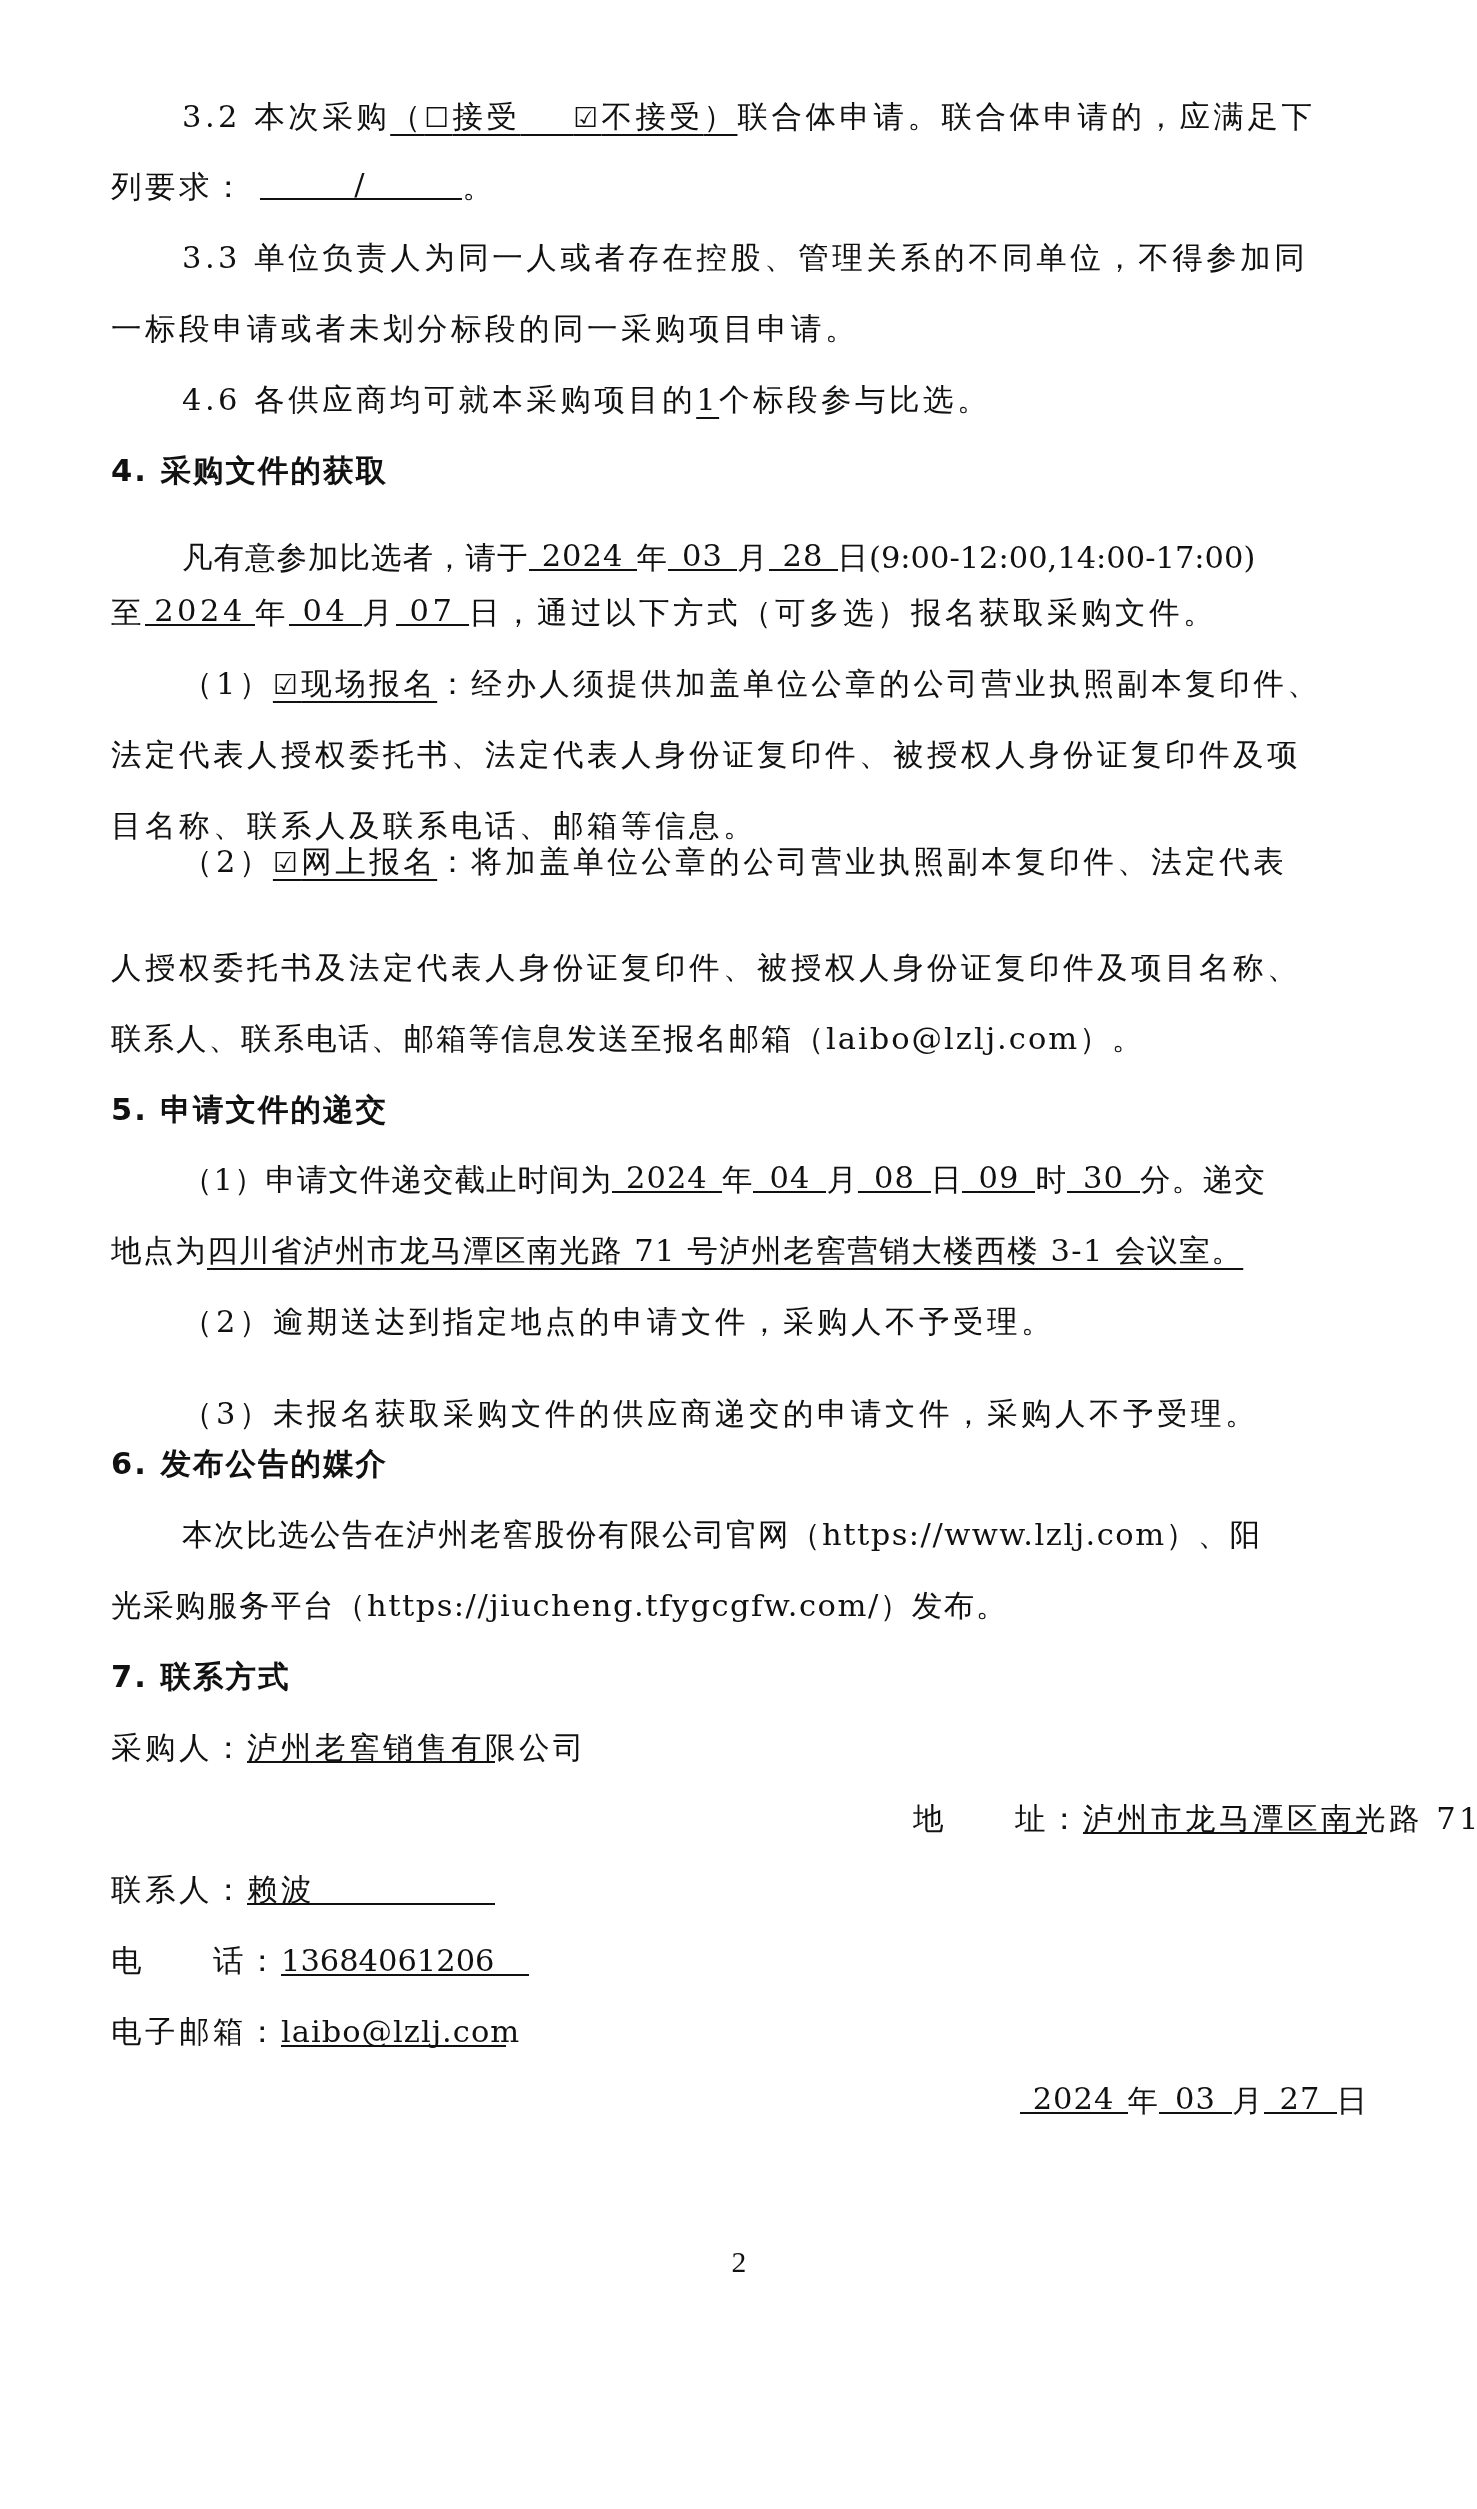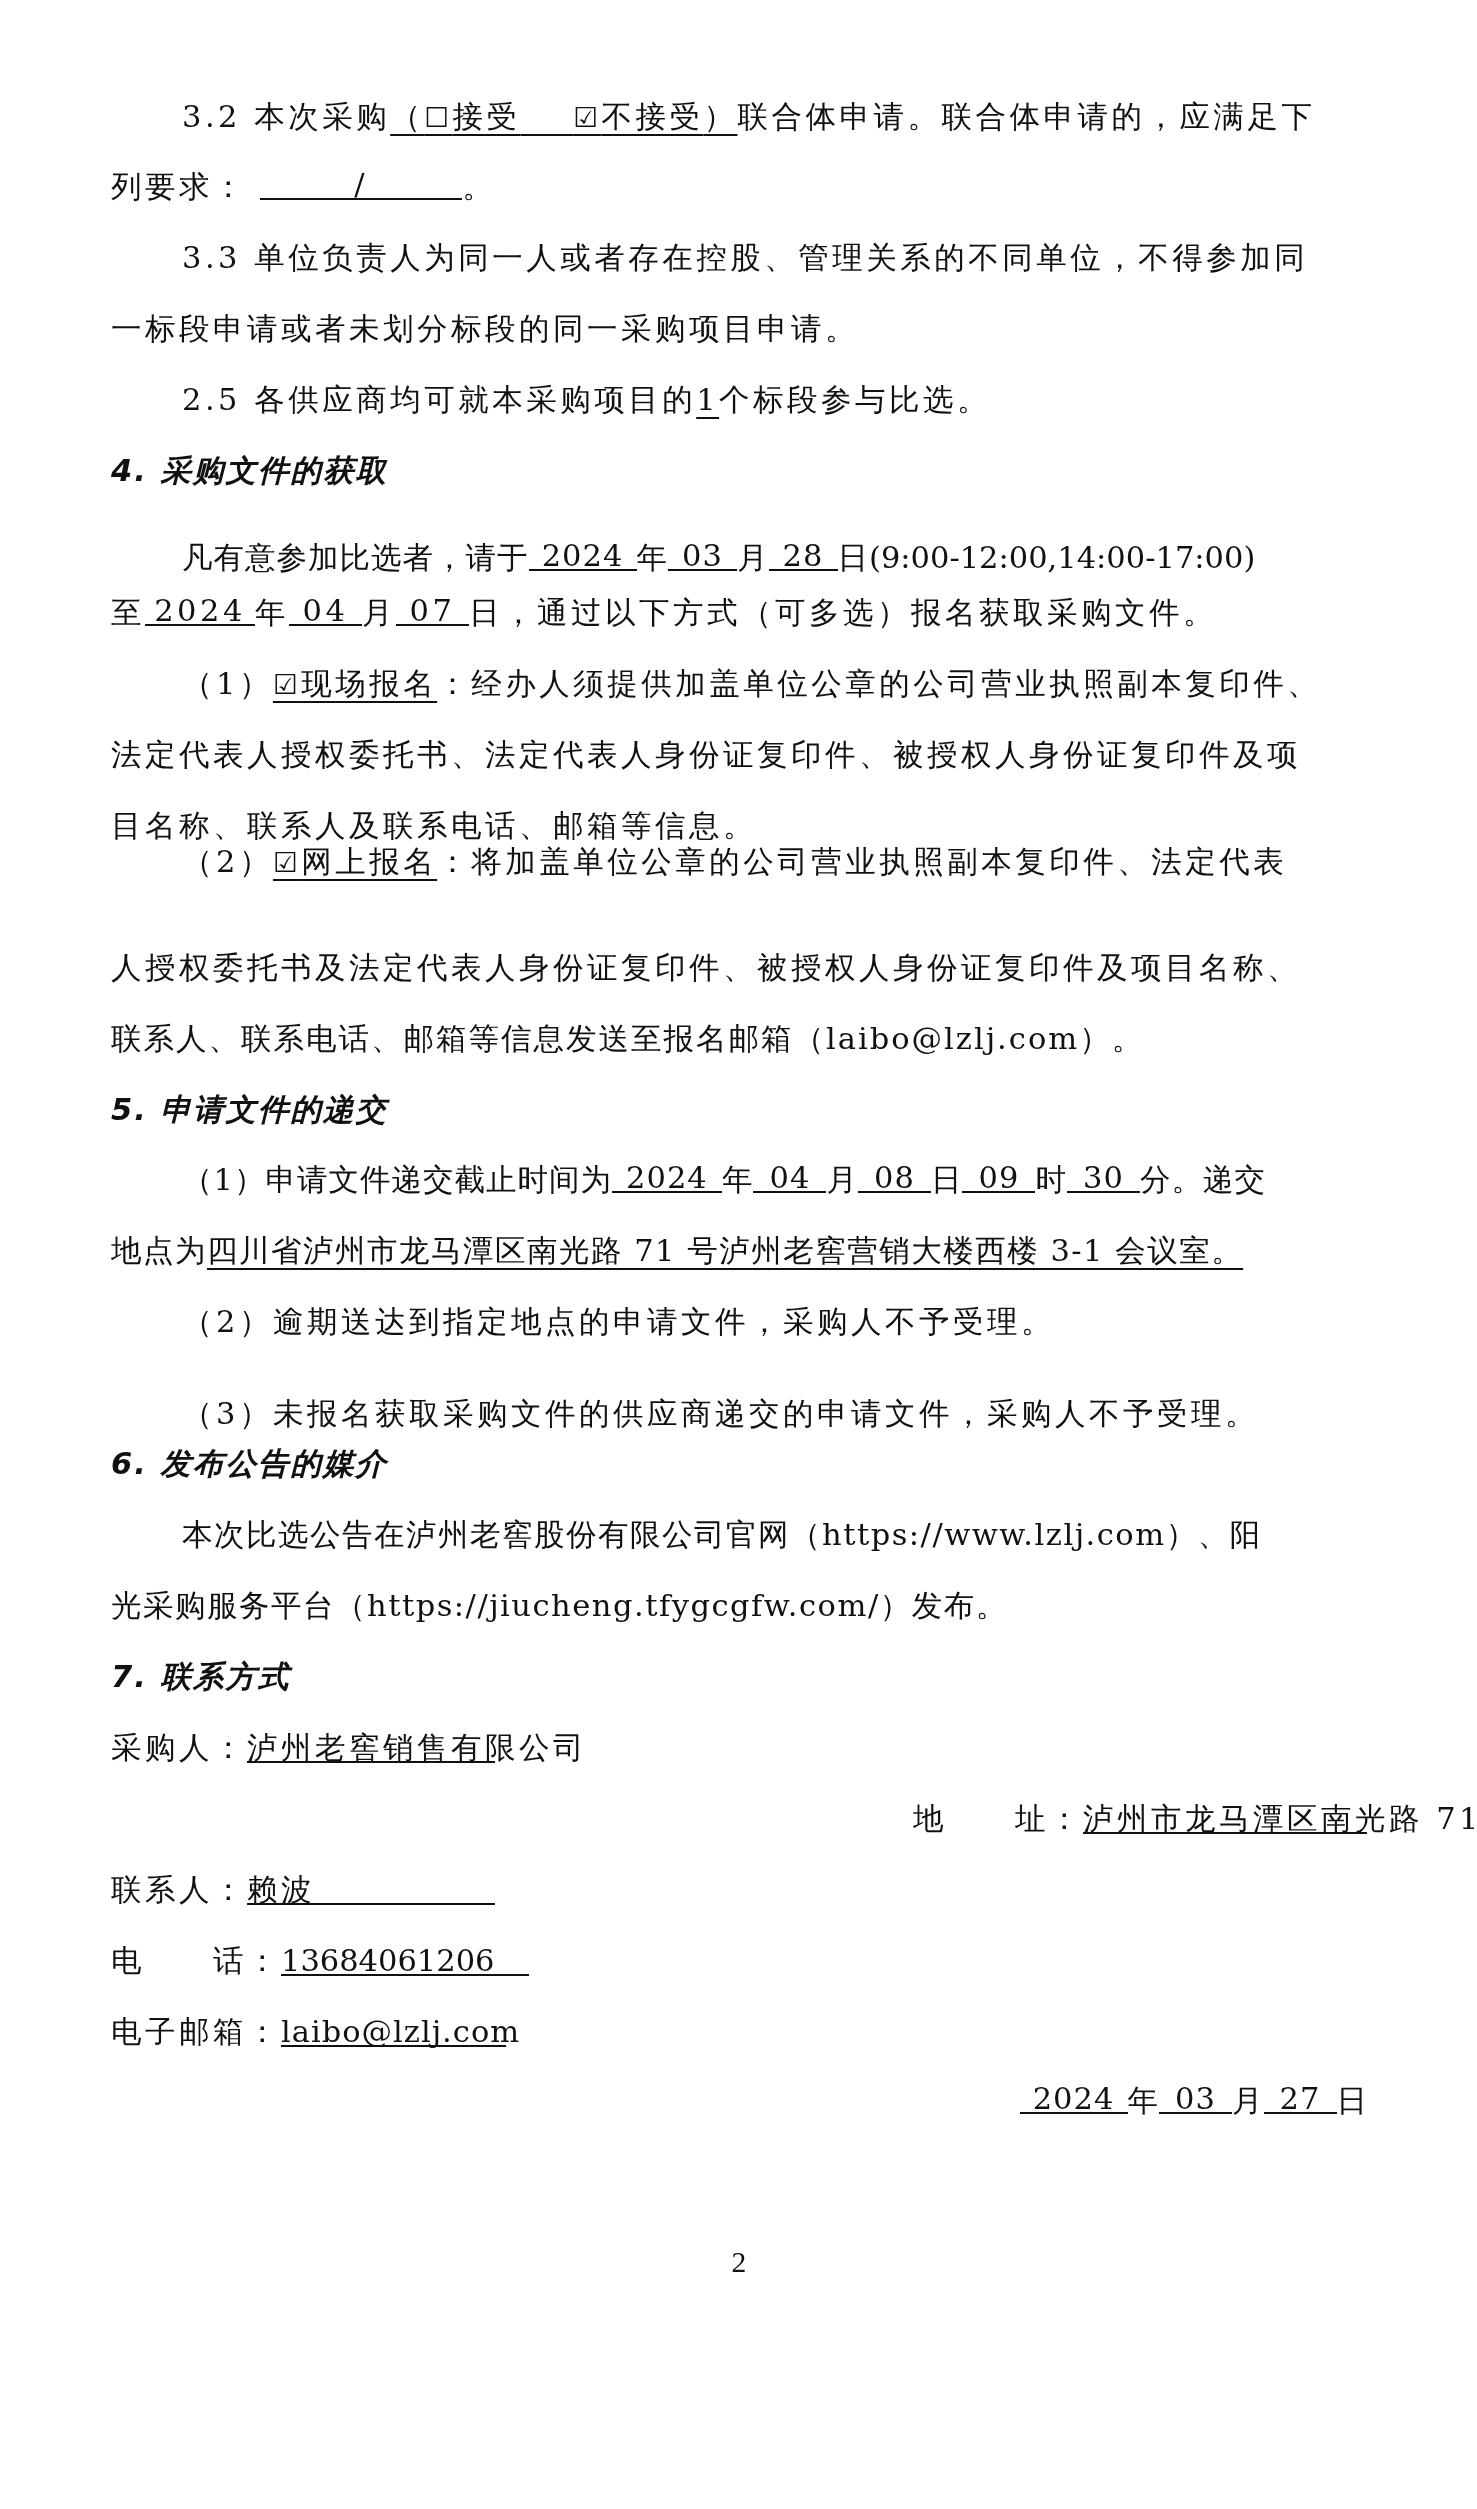--- a/index.html
+++ b/index.html
@@ -1,21 +1,21 @@
 <!DOCTYPE html>
 <html><head>
 <meta charset="utf-8">
 <style>
   html, body { margin:0; padding:0; background:#ffffff; }
   body { width:1478px; height:2510px; position:relative; overflow:hidden;
          font-family:"DejaVu Serif","Liberation Serif",serif; color:#111; }
   .line { position:absolute; left:111px; width:1256px; height:43px; line-height:43px;
           font-size:30.5px; white-space:nowrap; letter-spacing:3.5px; }
   .indent { left:182px; width:1185px; }
-  .heading { font-family:"DejaVu Sans","Liberation Sans",sans-serif; font-weight:bold; letter-spacing:2px;font-style:italic; }
+  .heading { font-family:"DejaVu Sans","Liberation Sans",sans-serif; font-weight:bold; letter-spacing:2px; }
   .u { text-decoration:underline; text-decoration-thickness:2px; text-underline-offset:6.9px; }
   .blank { display:inline-block; border-bottom:2px solid #111; height:33px; line-height:39px; text-align:center; vertical-align:top; }
   .right { left:auto; right:110px; width:auto; text-align:right; }
   .pageno { position:absolute; top:2246px; left:0; width:1478px; text-align:center; font-size:29.6px;
             font-family:"Liberation Serif","DejaVu Serif",serif; }
   .cb { font-family:"DejaVu Sans",sans-serif; font-size:27.6px; }
   .field-label { display:inline-block; }
   .field-val { display:inline-block; border-bottom:2px solid #111; height:35px; line-height:43px; vertical-align:top; }
 </style>
 </head>
@@ -26,21 +26,21 @@
 </div>
 
 <div class="line" style="top:165px;">
   <span>列要求：</span>&nbsp;<span class="blank" style="width:202px;">/</span><span>。</span>
 </div>
 
 <div class="line indent" style="top:236px;">3.3 单位负责人为同一人或者存在控股、管理关系的不同单位，不得参加同</div>
 <div class="line" style="top:307px;">一标段申请或者未划分标段的同一采购项目申请。</div>
 
 <div class="line indent" style="top:378px;">
-  <span>2.5 各供应商均可就本采购项目的</span><span class="u">1</span><span>个标段参与比选。</span>
+  <span>4.6 各供应商均可就本采购项目的</span><span class="u">1</span><span>个标段参与比选。</span>
 </div>
 
 <div class="line heading" style="top:449px;">4. 采购文件的获取</div>
 <div class="line indent" style="top:492px; letter-spacing:1px;margin-top:44px;">
   <span>凡有意参加比选者，请于</span><span class="blank" style="width:108px;">2024</span><span>年</span><span class="blank" style="width:69px;">03</span><span>月</span><span class="blank" style="width:69px;">28</span><span>日</span><span style="letter-spacing:0;">(9:00-12:00,14:00-17:00)</span>
 </div>
 <div class="line" style="top:591px;">
   <span>至</span><span class="blank" style="width:110px;">2024</span><span>年</span><span class="blank" style="width:73px;">04</span><span>月</span><span class="blank" style="width:73px;">07</span><span>日</span><span>，通过以下方式（可多选）报名获取采购文件。</span>
 </div>
 <div class="line indent" style="top:662px;">

